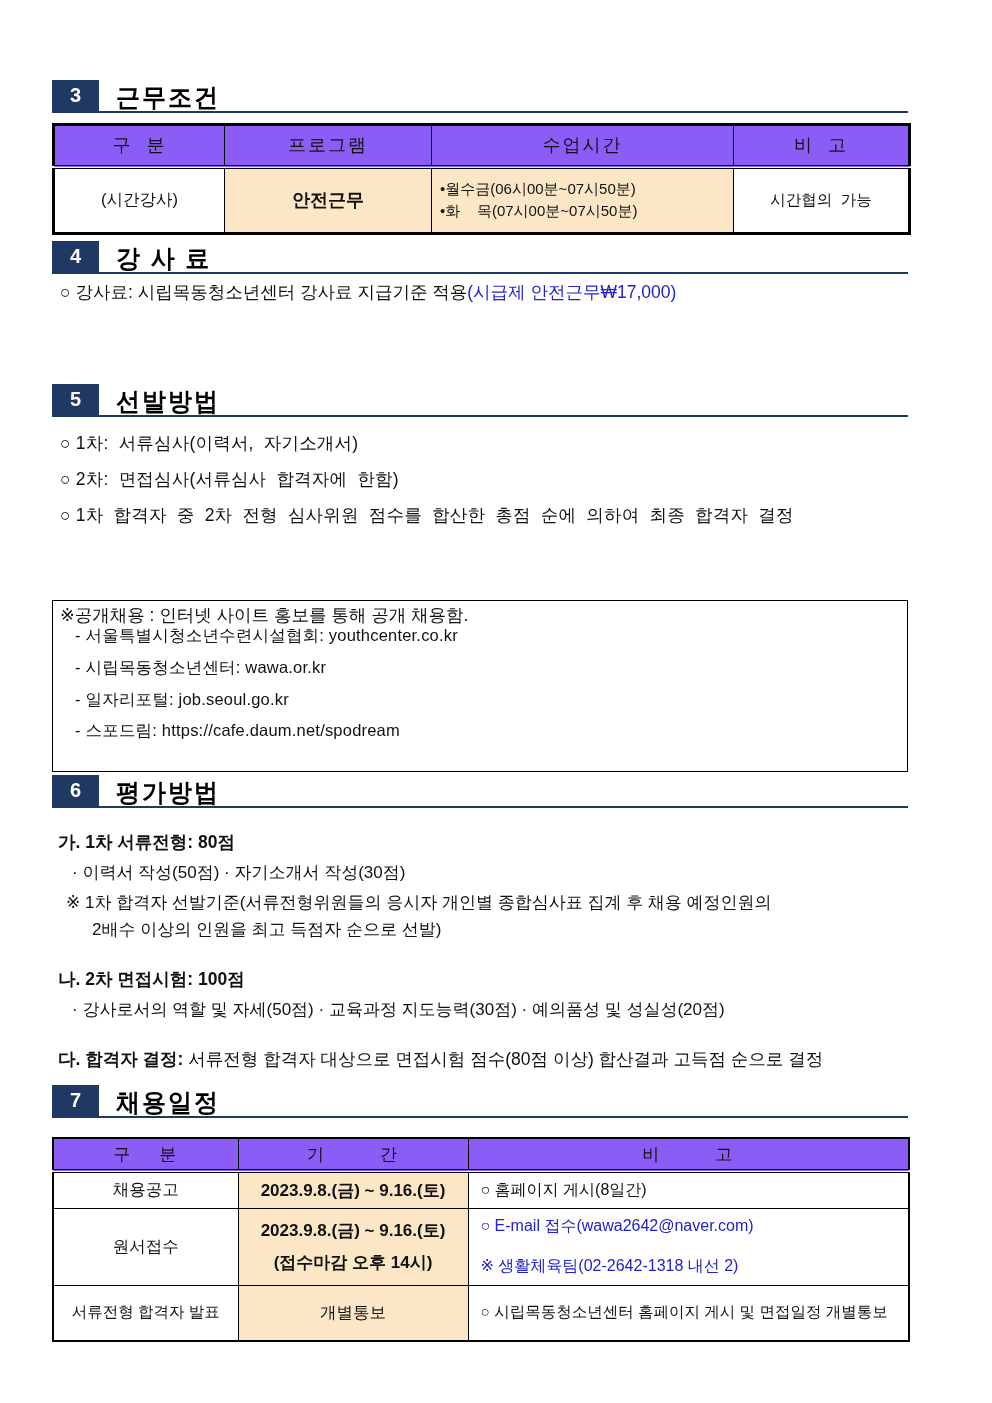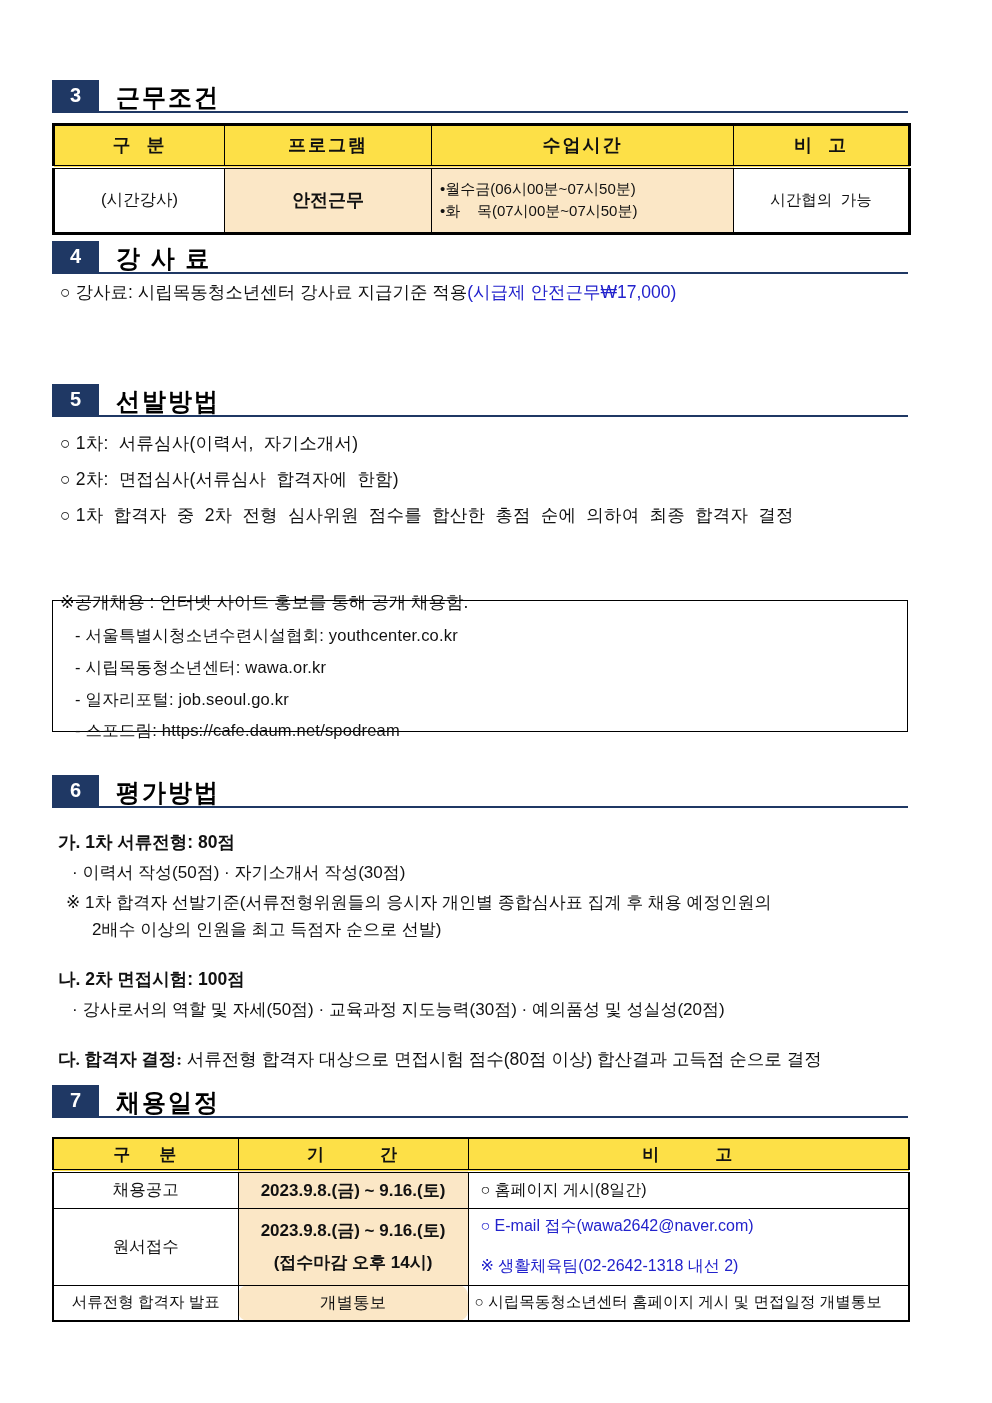--- a/index.html
+++ b/index.html
@@ -30,43 +30,43 @@
     font-size: 24px; font-weight: bold; color: #000;
     letter-spacing: 2px; line-height: 1.1;
     transform: scaleY(1.05);
   }
 
   
   table { border-collapse: collapse; table-layout: fixed; width: 856px; background: #fff; }
   table, th, td { border: 1.6px solid #000; }
   table { border-width: 3px; }
   thead th {
-    background: #fde047;
-    font-weight: bold; font-size: 18px;
+    background: #8b5cf6;
+    font-weight: normal; font-size: 18px;
     text-align: center; letter-spacing: 2px;
     border-bottom: 4px double #000;
     white-space: pre-wrap;
   }
   td { font-size: 16.5px; vertical-align: middle; }
   .c { text-align: center; }
   .tan { background: #fbe7c6; }
   .bold { font-weight: bold; }
   .small { font-size: 15px; line-height: 1.5; }
   .blue { color: #2222cc; }
   .pre { white-space: pre-wrap; }
 
   #table1 thead th { height: 42px; }
   #table1 tbody td { height: 67px; }
   #table1 .time-cell { padding: 6px 4px 6px 8px; text-align: left; }
 
   #table2 thead th { height: 33px; font-size: 17px; }
   #table2 td { padding: 4px 6px; }
   #table2 .r1 td { height: 37px; }
   #table2 .r2 td { height: 77px; }
-  #table2 .r3 td { height: 36px; border-radius: 10px; }
+  #table2 .r3 td { height: 56px; }
   #table2 .bigo { text-align: left; padding-left: 12px; font-size: 16px; }
   .period { font-size: 17px; }
   .period2-gap { margin-top: 9px; }
 
   
   .line { font-size: 17.5px; line-height: 1.5; }
   .fee-line { font-size: 17.5px; }
   .bullet { margin-bottom: 9.5px; letter-spacing: 0.2px; }
   .note-blue {
     color: #2222cc; text-decoration: underline;
@@ -78,21 +78,21 @@
     border: 1.6px solid #000;
     padding: 22px 18px 18px 22px;
   }
   .sites-box .line { font-size: 16.5px; margin-bottom: 7px; letter-spacing: 0.2px; }
 
   .eval .h { font-size: 17.5px; font-weight: bold; margin-left: 6px; }
   .eval .b { font-size: 17px; margin-left: 20px; margin-top: 7px; }
   .eval .n { font-size: 17px; margin-left: 14px; margin-top: 7px; }
   .eval .n2 { font-size: 17px; margin-left: 40px; margin-top: 4px; }
   .eval .gap { margin-top: 26px; }
-  .eval .inlineh { font-weight: bold; font-family: Liberation Serif, serif; }
+  .eval .inlineh { font-weight: bold; }
   .eval .inlinet { font-weight: normal; }
 </style>
 </head>
 <body>
 
 <div>
 
   <div class="abs sec-header" style="top:80px;">
     <div class="sec-badge">3</div>
     <div class="sec-title">근무조건</div>
@@ -139,23 +139,23 @@
     <div class="sec-badge">5</div>
     <div class="sec-title">선발방법</div>
   </div>
 
   <div class="abs" style="top:430px; padding-left:8px;">
     <div class="line bullet pre">○ 1차:  서류심사(이력서,  자기소개서)</div>
     <div class="line bullet pre">○ 2차:  면접심사(서류심사  합격자에  한함)</div>
     <div class="line bullet pre">○ 1차  합격자  중  2차  전형  심사위원  점수를  합산한  총점  순에  의하여  최종  합격자  결정</div>
   </div>
 
-  <div class="abs open-note" style="top:590px;">※공개채용 : 인터넷 사이트 홍보를 통해 공개 채용함.</div>
-
-  <div class="abs sites-box" style="top:600px; height:132px;">
+  <div class="abs open-note" style="top:603px;">※공개채용 : 인터넷 사이트 홍보를 통해 공개 채용함.</div>
+
+  <div class="abs sites-box" style="top:600px; height:172px;">
     <div class="line">- 서울특별시청소년수련시설협회: youthcenter.co.kr</div>
     <div class="line">- 시립목동청소년센터: wawa.or.kr</div>
     <div class="line">- 일자리포털: job.seoul.go.kr</div>
     <div class="line">- 스포드림: https://cafe.daum.net/spodream</div>
   </div>
 
   <div class="abs sec-header" style="top:775px;">
     <div class="sec-badge">6</div>
     <div class="sec-title">평가방법</div>
   </div>
@@ -203,18 +203,18 @@
           <div class="period2-gap">(접수마감 오후 14시)</div>
         </td>
         <td class="bigo blue">
           <div>○ E-mail 접수(wawa2642@naver.com)</div>
           <div style="margin-top:19px;">※ 생활체육팀(02-2642-1318 내선 2)</div>
         </td>
       </tr>
       <tr class="r3">
         <td class="c" style="font-size:15.5px;">서류전형 합격자 발표</td>
         <td class="c tan">개별통보</td>
-        <td class="bigo" style="font-size:15.5px;padding-left:6px;">○ 시립목동청소년센터 홈페이지 게시 및 면접일정 개별통보</td>
+        <td class="bigo" style="font-size:15.5px;">○ 시립목동청소년센터 홈페이지 게시 및 면접일정 개별통보</td>
       </tr>
     </tbody>
   </table>
 
 </div>
 
 </body></html>

